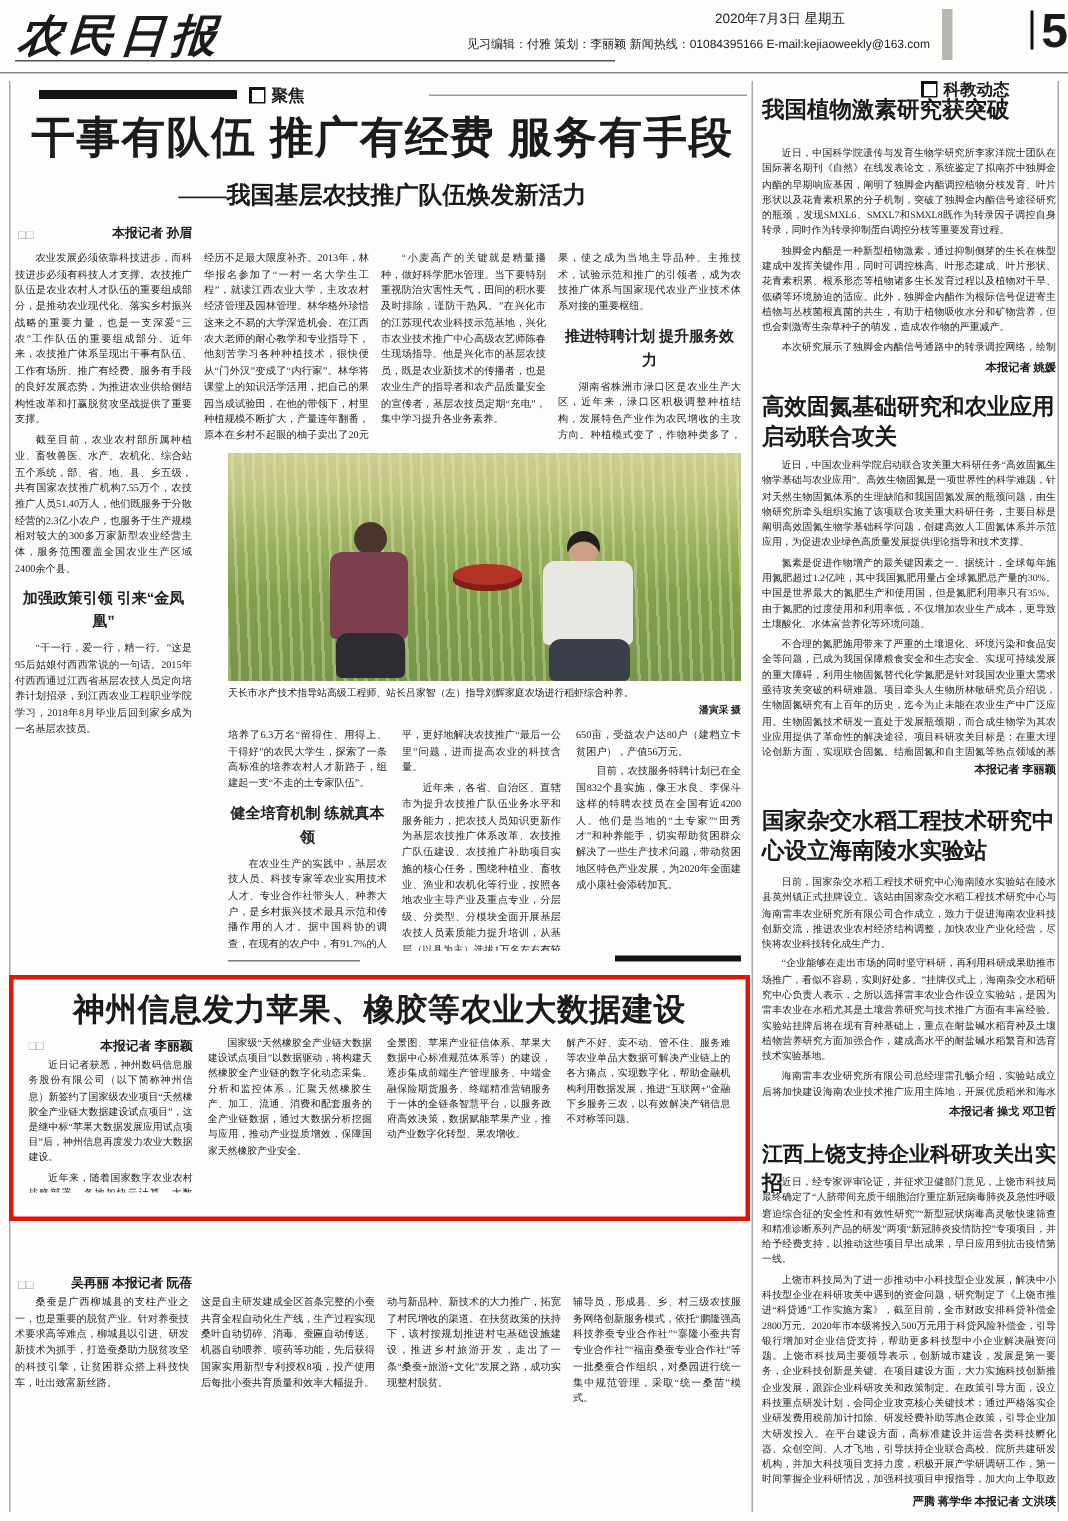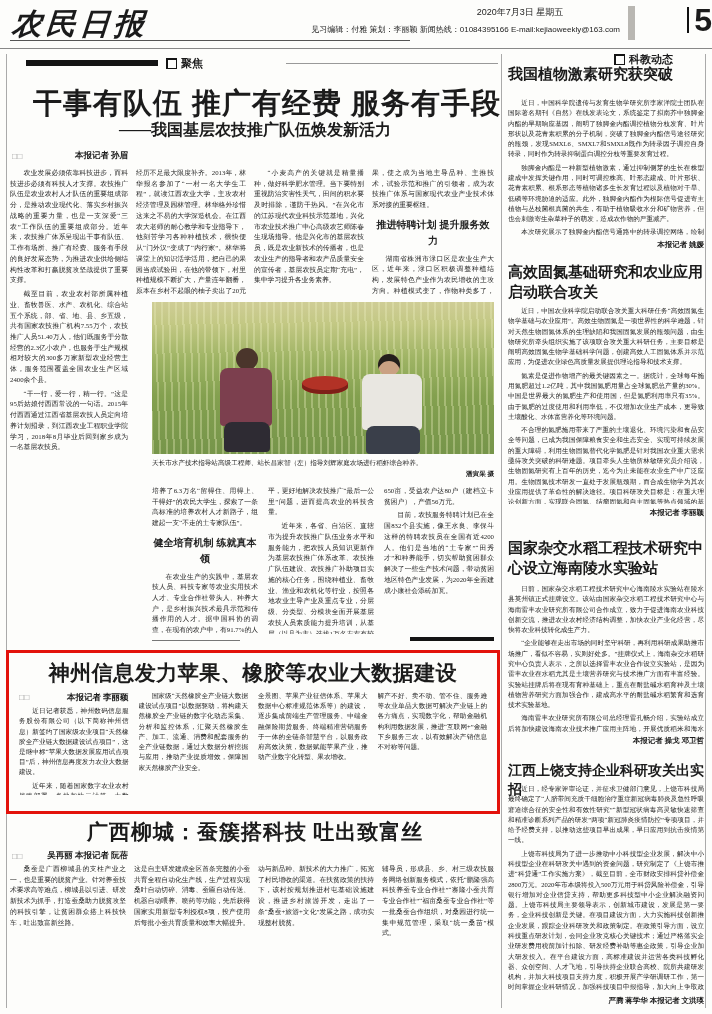--- a/index.html
+++ b/index.html
@@ -86,30 +86,31 @@
   <div class="vrule" style="left:501px;"></div>
   <div class="vrule" style="left:705px;"></div>
 
   <div class="focus-bar"></div>
   <div class="kicker sans focus-kicker">
     <span class="sq"></span>
     <span>聚焦</span>
   </div>
   <div class="focus-line"></div>
 
-  <h1 class="headline" style="margin:12px;">干事有队伍 推广有经费 服务有手段</h1>
+  <h1 class="headline" style="margin:0;">干事有队伍 推广有经费 服务有手段</h1>
   <div class="deck">——我国基层农技推广队伍焕发新活力</div>
   <div class="byline-row main-byline">
     <span style="color:#999;">□□</span>
     <b>本报记者 孙眉</b>
   </div>
 
   <div class="col" style="left:10px;top:168px;width:118px;height:470px;">
     <p>农业发展必须依靠科技进步，而科技进步必须有科技人才支撑。农技推广队伍是农业农村人才队伍的重要组成部分，是推动农业现代化、落实乡村振兴战略的重要力量，也是一支深爱“三农”工作队伍的重要组成部分。近年来，农技推广体系呈现出干事有队伍、工作有场所、推广有经费、服务有手段的良好发展态势，为推进农业供给侧结构性改革和打赢脱贫攻坚战提供了重要支撑。</p>
     <p>截至目前，农业农村部所属种植业、畜牧兽医、水产、农机化、综合站五个系统，部、省、地、县、乡五级，共有国家农技推广机构7.55万个，农技推广人员51.40万人，他们既服务于分散经营的2.3亿小农户，也服务于生产规模相对较大的300多万家新型农业经营主体，服务范围覆盖全国农业生产区域2400余个县。</p>
+    <div class="subhead">加强政策引领 引来“金凤凰”</div>
     <p>“干一行，爱一行，精一行。”这是95后姑娘付西西常说的一句话。2015年付西西通过江西省基层农技人员定向培养计划招录，到江西农业工程职业学院学习，2018年8月毕业后回到家乡成为一名基层农技员。</p>
   </div>
 
   <div class="col" style="left:136px;top:168px;width:110px;height:128px;">
     <p style="text-indent:0;">经历不足最大限度补齐。2013年，林华报名参加了“一村一名大学生工程”，就读江西农业大学，主攻农村经济管理及园林管理。林华格外珍惜这来之不易的大学深造机会。在江西农大老师的耐心教学和专业指导下，他刻苦学习各种种植技术，很快便从“门外汉”变成了“内行家”。林华将课堂上的知识活学活用，把自己的果园当成试验田，在他的带领下，村里种植规模不断扩大，产量连年翻番，原本在乡村不起眼的柚子卖出了20元一斤的好价钱。</p>
 
   </div>
   <div class="col" style="left:254px;top:168px;width:110px;height:128px;">
     <p>“小麦高产的关键就是精量播种，做好科学肥水管理。当下要特别重视防治灾害性天气，田间的积水要及时排除，谨防干热风。”在兴化市的江苏现代农业科技示范基地，兴化市农业技术推广中心高级农艺师陈春生现场指导。他是兴化市的基层农技员，既是农业新技术的传播者，也是农业生产的指导者和农产品质量安全的宣传者，基层农技员定期“充电”，集中学习提升各业务素养。</p>
   </div>
@@ -171,21 +172,20 @@
       </div>
       <div class="fcol">
         <p style="text-indent:0;">全景图、苹果产业征信体系、苹果大数据中心标准规范体系等）的建设，逐步集成前端生产管理服务、中端金融保险期货服务、终端精准营销服务于一体的全链条智慧平台，以服务政府高效决策，数据赋能苹果产业，推动产业数字化转型、果农增收。</p>
       </div>
       <div class="fcol">
         <p style="text-indent:0;">解产不好、卖不动、管不住、服务难等农业单品大数据可解决产业链上的各方痛点，实现数字化，帮助金融机构利用数据发展，推进“互联网+”金融下乡服务三农，以有效解决产销信息不对称等问题。</p>
       </div>
     </div>
   </div>
 
-  <div class="silk-title">广西柳城：蚕簇搭科技 吐出致富丝</div>
   <div class="byline-row silk-byline">
     <span style="color:#999;">□□</span>
     <b>吴再丽 本报记者 阮蓓</b>
   </div>
   <div class="col" style="left:10px;top:864px;width:116px;height:144px;">
     <p>桑蚕是广西柳城县的支柱产业之一，也是重要的脱贫产业。针对养蚕技术要求高等难点，柳城县以引进、研发新技术为抓手，打造蚕桑助力脱贫攻坚的科技引擎，让贫困群众搭上科技快车，吐出致富新丝路。</p>
   </div>
   <div class="col" style="left:134px;top:864px;width:116px;height:144px;">
     <p style="text-indent:0;">这是自主研发建成全区首条完整的小蚕共育全程自动化生产线，生产过程实现桑叶自动切碎、消毒、蚕匾自动传送、机器自动喂养、喷药等功能，先后获得国家实用新型专利授权8项，投产使用后每批小蚕共育质量和效率大幅提升。</p>
   </div>

